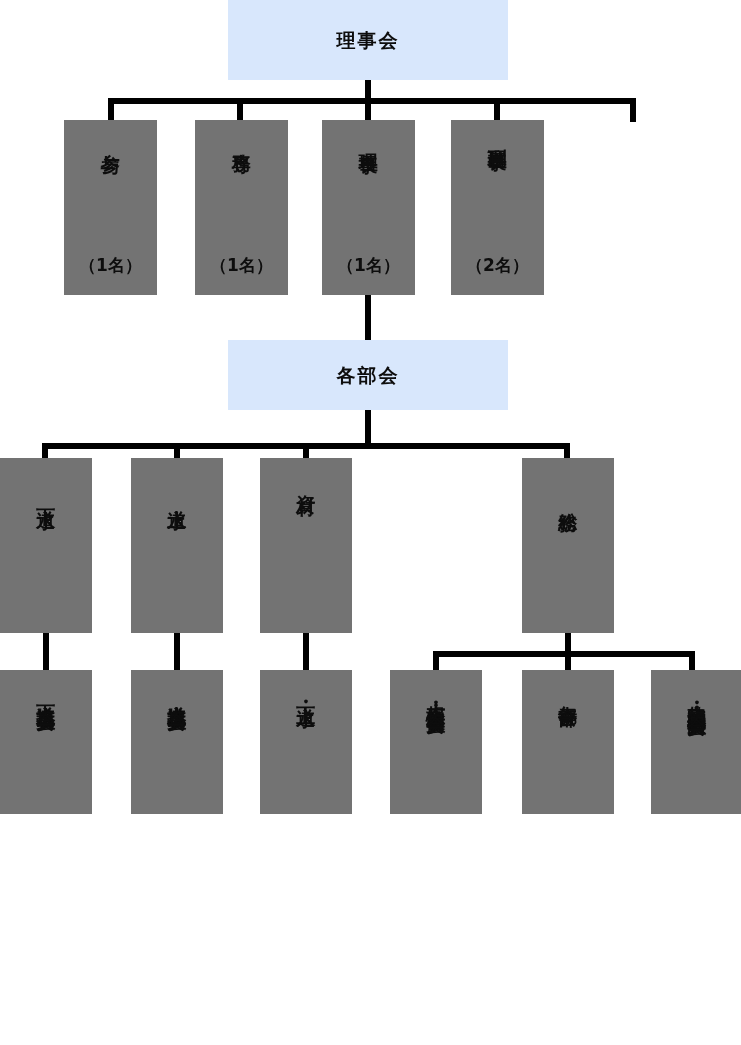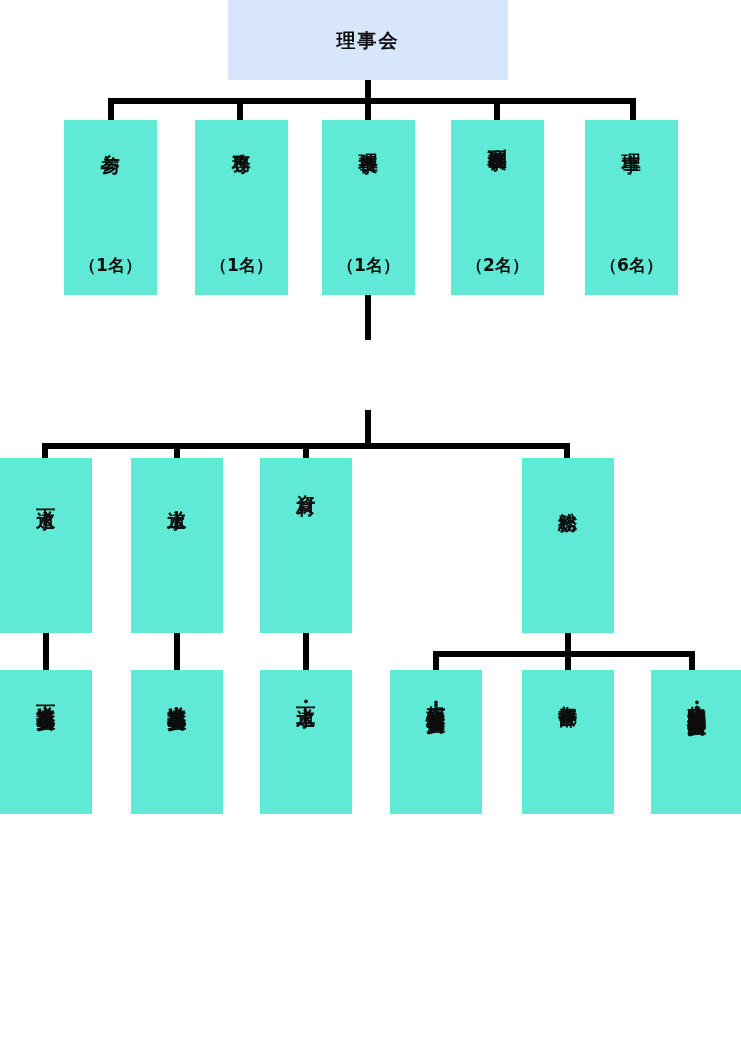--- a/index.html
+++ b/index.html
@@ -13,21 +13,21 @@
   #chart {
     position: relative;
     width: 741px;
     height: 814px;
     background: #ffffff;
     overflow: hidden;
   }
   .box {
     position: absolute;
     box-sizing: border-box;
-    background: #5eead4;
+    background: #737373;
     display: flex;
     align-items: center;
     justify-content: center;
   }
   .box.top-tone { background: #d8e7fc; }
   .label-h {
     font-size: 19px;
     font-weight: 700;
     color: #0d0d0d;
     letter-spacing: 2px;
@@ -105,29 +105,26 @@
     <span class="count" style="bottom:18px;">（1名）</span>
   </div>
 
   <div class="box" style="left:451px; top:120px; width:93px; height:175px;">
     <div class="vtop" style="top:14px;">
       <span class="label-v">副理事長</span>
     </div>
     <span class="count" style="bottom:18px;margin-top:42px;">（2名）</span>
   </div>
 
-  <div class="box" style="left:585px; top:120px; width:93px; height:175px;">
-    <div class="vtop" style="top:18px;">
-      <span class="label-v">理事</span>
-    </div>
-    <span class="count" style="bottom:18px;">（6名）</span>
-  </div>
 
   <div class="line" style="left:365px; top:295px; width:6px; height:45px;"></div>
 
+  <div class="box top-tone" style="left:228px; top:340px; width:280px; height:70px;">
+    <span class="label-h">各部会</span>
+  </div>
 
   <div class="line" style="left:365px; top:410px; width:6px; height:38px;"></div>
   <div class="line" style="left:42px; top:443px; width:528px; height:6px;"></div>
   <div class="line" style="left:42px; top:443px; width:6px; height:22px;"></div>
   <div class="line" style="left:174px; top:443px; width:6px; height:22px;"></div>
   <div class="line" style="left:303px; top:443px; width:6px; height:22px;"></div>
   <div class="line" style="left:564px; top:443px; width:6px; height:22px;"></div>
 
   <div class="box" style="left:0px; top:458px; width:92px; height:175px;">
     <div class="vtop" style="top:36px;">

